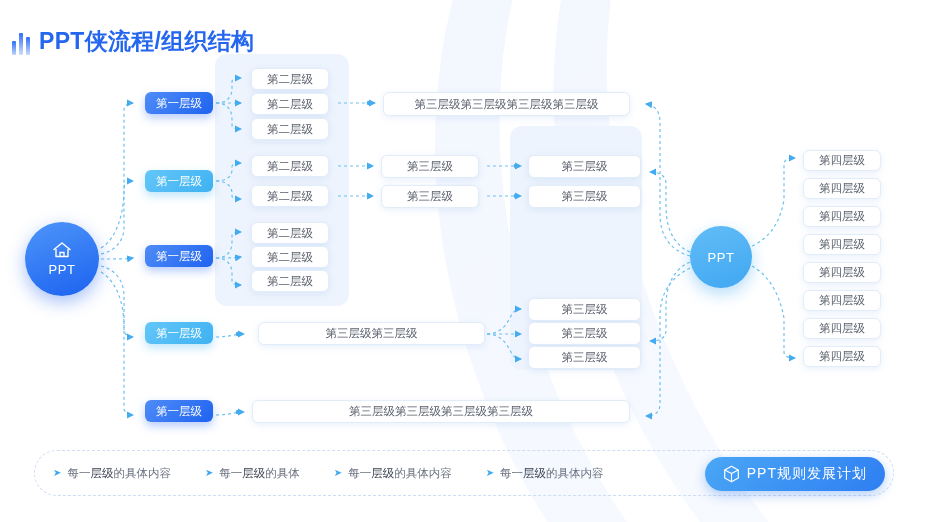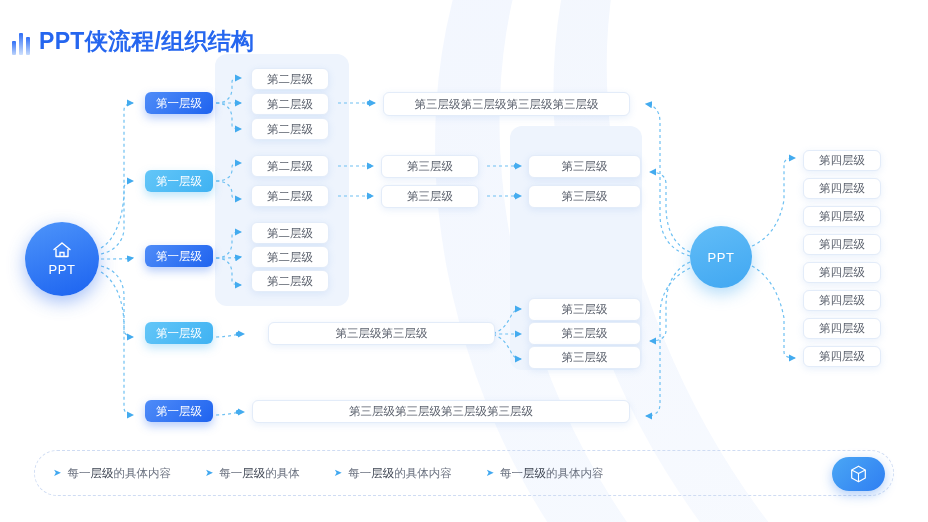--- a/index.html
+++ b/index.html
@@ -279,21 +279,21 @@
       </div>
       <div class="node" style="left: 381px; top: 185px; width: 98px; height: 23px;">
         <span>第三层级</span>
       </div>
       <div class="node" style="left: 528px; top: 155px; width: 113px; height: 23px;">
         <span>第三层级</span>
       </div>
       <div class="node" style="left: 528px; top: 185px; width: 113px; height: 23px;">
         <span>第三层级</span>
       </div>
-      <div class="node" style="left: 268px; top: 322px; width: 227px; height: 23px;">
+      <div class="node" style="left: 258px; top: 322px; width: 227px; height: 23px;">
         <span>第三层级第三层级</span>
       </div>
       <div class="node" style="left: 528px; top: 298px; width: 113px; height: 23px;">
         <span>第三层级</span>
       </div>
       <div class="node" style="left: 528px; top: 322px; width: 113px; height: 23px;">
         <span>第三层级</span>
       </div>
       <div class="node" style="left: 528px; top: 346px; width: 113px; height: 23px;">
         <span>第三层级</span>
@@ -344,16 +344,17 @@
         <div class="foot-item">
           <span class="foot-arrow">➤</span>
           <span>每一<b>层级</b>的具体内容</span>
         </div>
       </div>
     <div class="cta">
       <svg width="17" height="18" viewBox="0 0 17 18">
         <path d="M8.5 1.2 L15.3 5 L15.3 13 L8.5 16.8 L1.7 13 L1.7 5 Z" fill="none" stroke="#fff" stroke-width="1.2" stroke-linejoin="round"></path>
         <path d="M8.5 8.6 L15.3 5 M8.5 8.6 L1.7 5 M8.5 8.6 L8.5 16.8" fill="none" stroke="#fff" stroke-width="1.1"></path>
       </svg>
+      <span>PPT规则发展计划</span>
     </div>
   </div>
 
 </div>
 
 </body></html>

